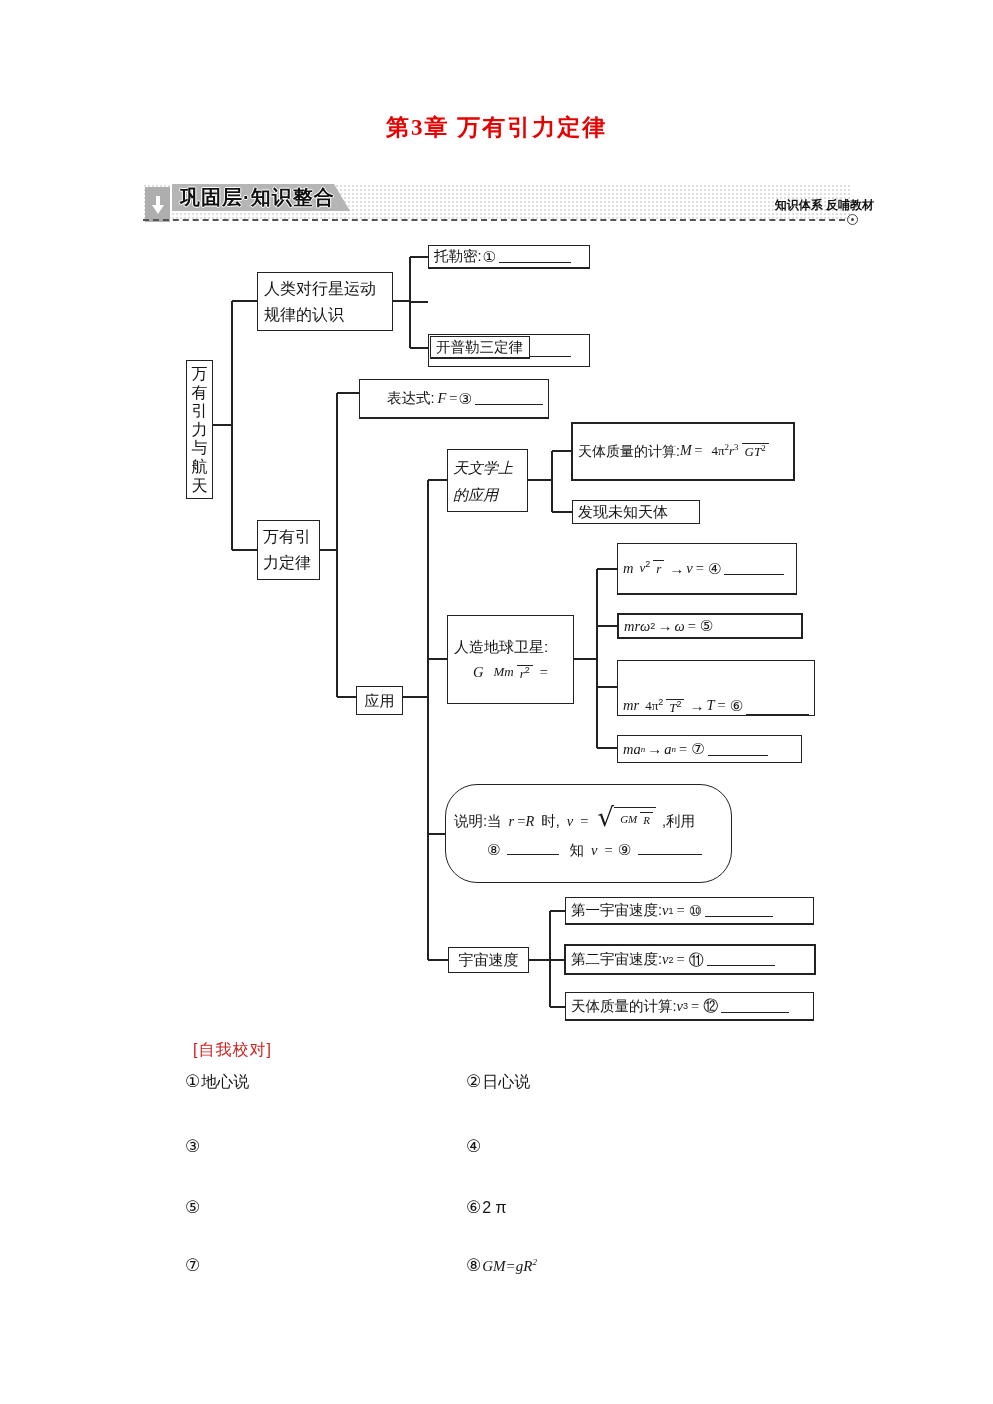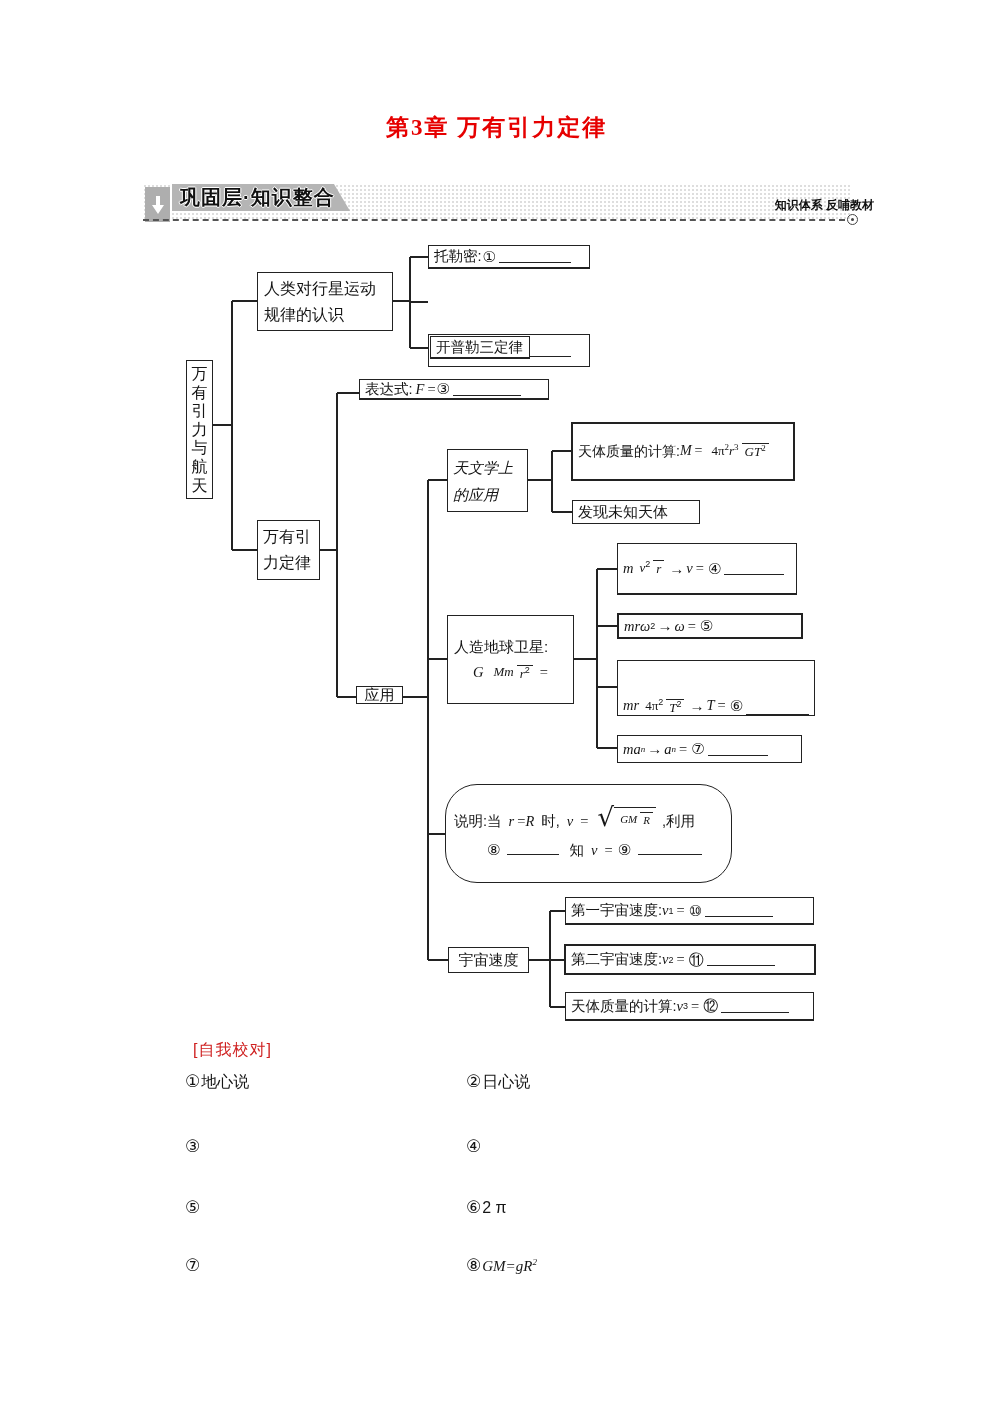--- a/index.html
+++ b/index.html
@@ -139,34 +139,34 @@
   <div class="node" style="left:428px;top:290px;width:162px;height:33px;font-size:14.5px;margin-top:44px;">
     <span>哥白尼:</span>
       <span class="cnum">②</span>
       <span class="blank" style="width:72px;"></span>
   </div>
 
   <div class="node b-bottom" style="left:430px;top:336px;width:100px;height:23px;font-size:14.5px;">
     <span>开普勒三定律</span>
   </div>
 
-  <div class="node b-bottom eqline" style="left:359px;top:379px;width:190px;height:21px;">
+  <div class="node b-bottom eqline" style="left:359px;top:379px;width:190px;height:40px;justify-content:flex-end;">
     <span>表达式:</span>
     <span class="mi gap">F</span>
     <span class="mr">=</span>
     <span class="cnum">③</span>
     <span class="blank" style="width:68px;"></span>
   </div>
 
   <div class="node multiline" style="left:257px;top:520px;width:63px;height:60px;font-size:16px;line-height:26px;">
     <span>万有引</span>
     <span>力定律</span>
   </div>
 
-  <div class="node" style="left:356px;top:686px;width:47px;height:18px;justify-content:center;">应用</div>
+  <div class="node" style="left:356px;top:686px;width:47px;height:29px;justify-content:center;">应用</div>
 
   <div class="node multiline" style="left:447px;top:449px;width:81px;height:63px;line-height:27px;font-style:italic;">
     <span>天文学上</span>
     <span>的应用</span>
   </div>
 
   <div class="node b-all eqline" style="left:571px;top:422px;width:224px;height:59px;font-size:14px;">
     <span>天体质量的计算:</span>
     <span class="mi">M</span>
     <span class="mr gap">=</span>

